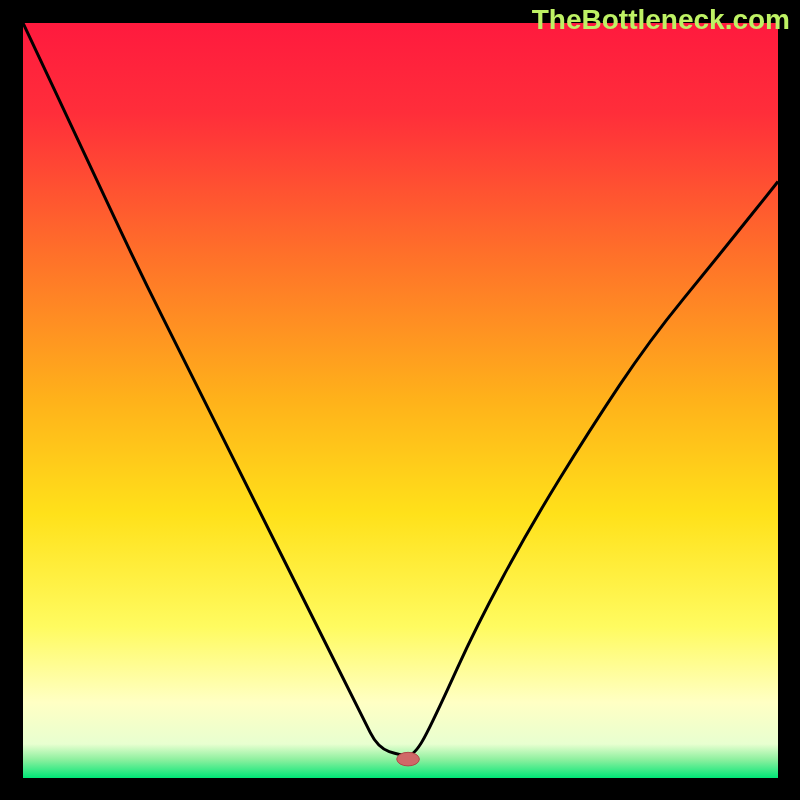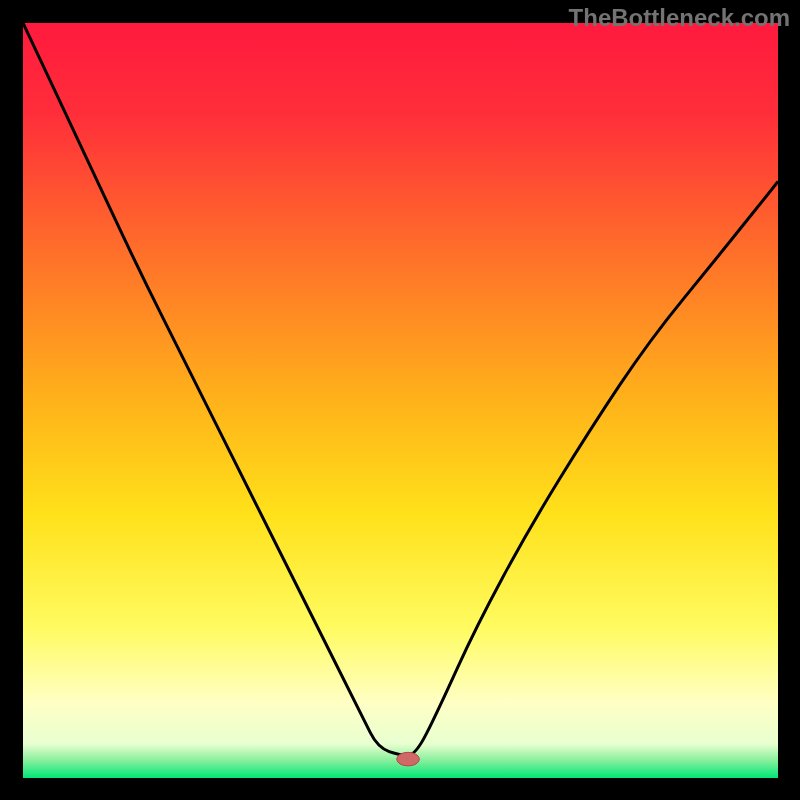--- a/index.html
+++ b/index.html
@@ -16,22 +16,22 @@
     top: 0;
     left: 0;
     width: 800px;
     height: 800px;
     background: #000;
   }
   .attribution {
     position: absolute;
     top: 4px;
     right: 10px;
-    color: #737373;
-    font-size: 24px;
+    color: #bef264;
+    font-size: 28px;
     font-weight: bold;
     z-index: 20;
   }
   .plot-area {
     position: absolute;
     left: 23px;
     top: 23px;
     width: 755px;
     height: 755px;
     overflow: hidden;

